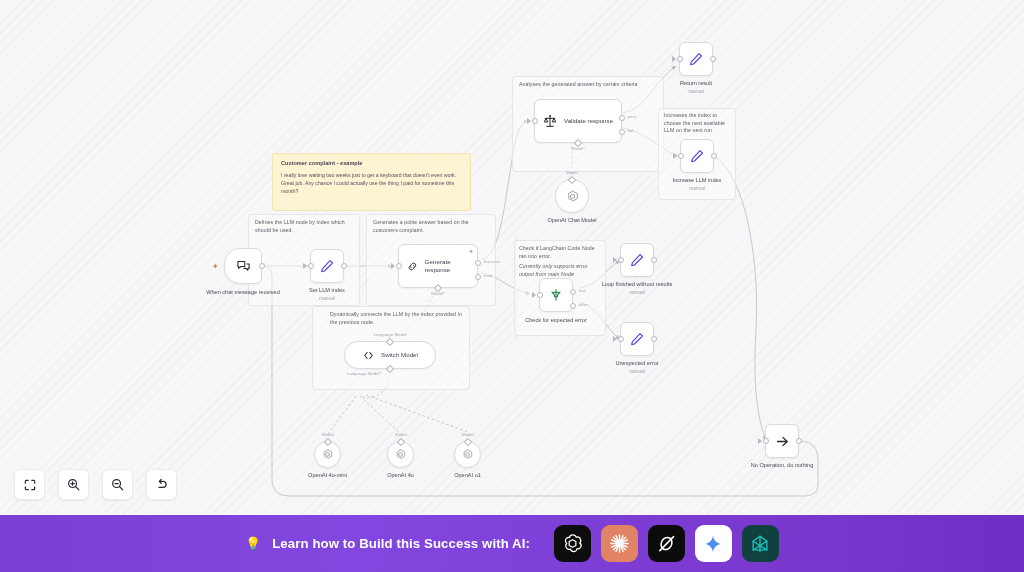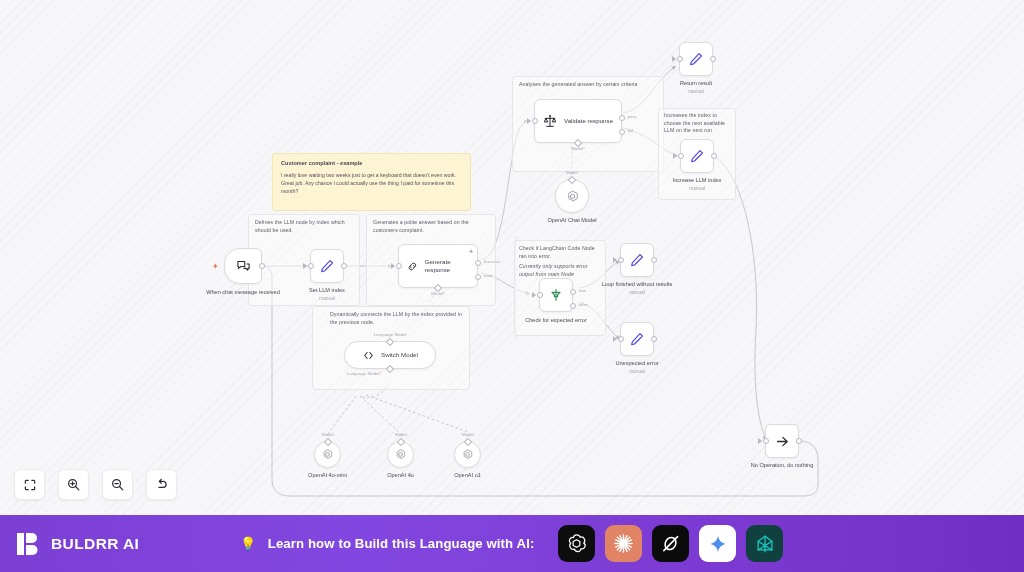--- a/index.html
+++ b/index.html
@@ -442,34 +442,24 @@
     <div class="tbtn">
       <svg width="15" height="15" viewBox="0 0 24 24" fill="none" stroke="#2b2733" stroke-width="1.9">
         <path d="M9 7H14.5a4.8 4.8 0 0 1 0 9.6H8" stroke-linecap="round" stroke-linejoin="round"></path>
         <path d="M11.6 4 8.4 7l3.2 3" stroke-linecap="round" stroke-linejoin="round"></path>
       </svg>
     </div>
   </div>
 
   <div id="bottombar">
 
-    <div id="brand">
-      <span id="brandmark">
-        <svg width="26" height="26" viewBox="0 0 26 26">
-          <rect x="1" y="2" width="7" height="22" fill="#fff"></rect>
-          <path d="M10 2h6a5 5 0 0 1 0 10h-6z" fill="#fff"></path>
-          <path d="M10 14h6.5a5 5 0 0 1 0 10H10z" fill="#fff"></path>
-        </svg>
-      </span>
-      <span id="brandtext">BULDRR AI</span>
-    </div>
 
     <div id="ctawrap">
       <span id="bulb">💡</span>
-      <span id="ctatext">Learn how to Build this Language with AI:</span>
+      <span id="ctatext">Learn how to Build this Success with AI:</span>
       <span id="brands">
         <span class="bicon" style="background:#0d0d0d;">
           <svg width="23" height="23" viewBox="0 0 24 24" fill="none" stroke="#fff" stroke-width="1.25">
             <path d="M12 2.9c2.2 0 3.6 1.5 3.9 2.6 1.1-.6 3.1-.4 4.2 1.6 1.1 2 .2 3.8-.6 4.5 1 .5 2.1 2.1 1.1 4.1-1 2-3 2.1-4 1.8 0 1.1-1 2.9-3.2 2.9s-3.3-1.5-3.7-2.6c-1.1.6-3.1.4-4.2-1.6-1.1-2-.2-3.8.6-4.5-1-.5-2.1-2.1-1.1-4.1 1-2 3-2.1 4-1.8.1-1.1 1-2.9 3-2.9z" stroke-linejoin="round"></path>
             <path d="M12 8 15.5 10v4L12 16l-3.5-2v-4z" stroke-linejoin="round"></path>
           </svg>
         </span>
         <span class="bicon" style="background:#e08465;">
           <svg width="23" height="23" viewBox="0 0 24 24" stroke="#fff" stroke-width="1.5">
             <path d="M12 3v18M3 12h18M5.6 5.6l12.8 12.8M18.4 5.6 5.6 18.4M8.3 3.8l7.4 16.4M15.7 3.8 8.3 20.2M3.8 8.3l16.4 7.4M3.8 15.7 20.2 8.3" stroke-linecap="round"></path>

